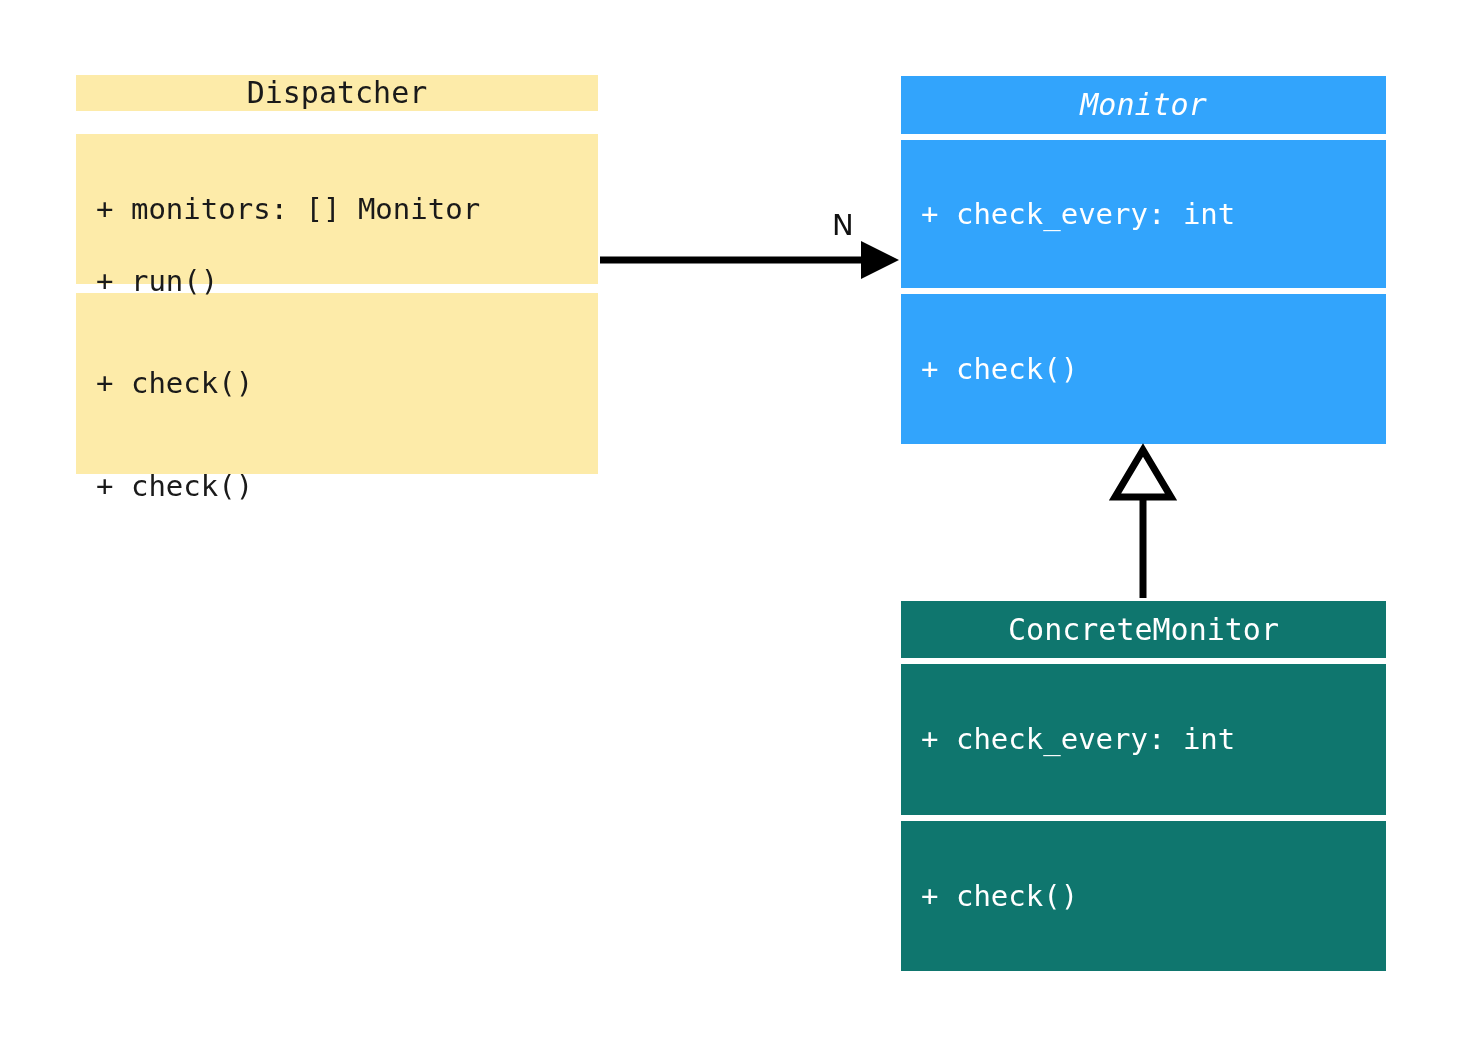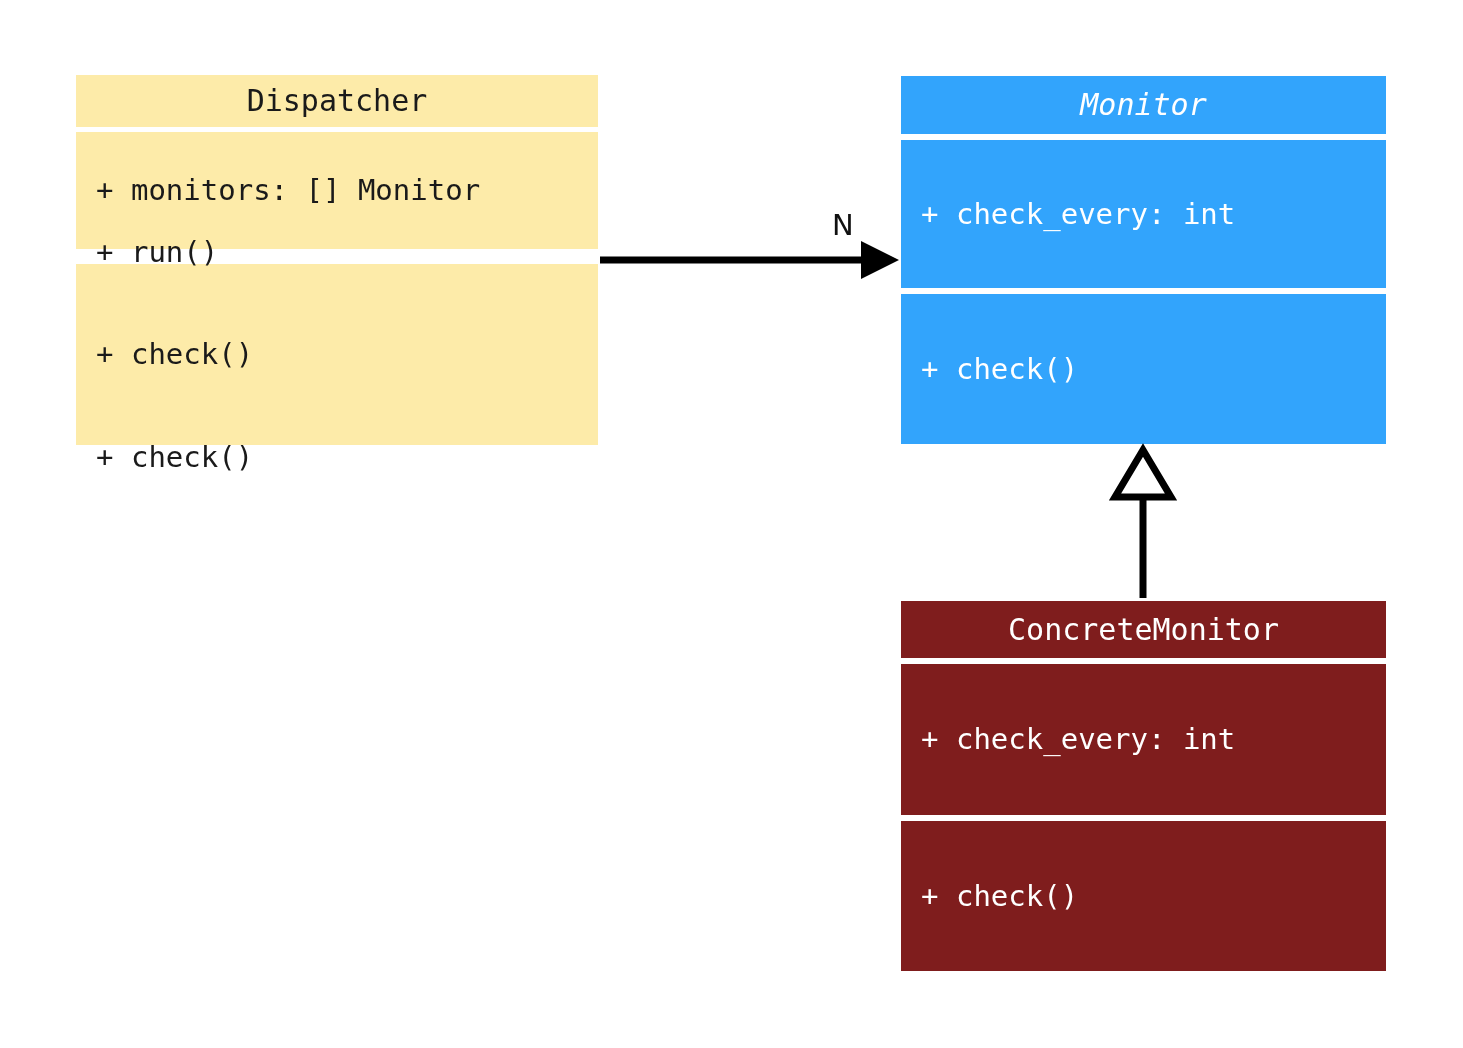--- a/index.html
+++ b/index.html
@@ -60,22 +60,22 @@
   
   #dispatcher-class {
     left: 76px;
     top: 75px;
     width: 522px;
     height: 370px;
     color: #1a1a1a;
   }
   #dispatcher-class .uml-compartment { background: #fdeba9; }
   #dispatcher-title-compartment { height: 58px; }
-  #dispatcher-attributes-compartment { height: 117px; margin-top: 5px; }
-  #dispatcher-methods-compartment   { height: 181px; margin-top: 15px; }
+  #dispatcher-attributes-compartment { height: 150px; margin-top: 23px; }
+  #dispatcher-methods-compartment   { height: 181px; margin-top: 9px; }
 
   
   #monitor-class {
     left: 901px;
     top: 76px;
     width: 485px;
     height: 368px;
     color: #ffffff;
   }
   #monitor-class .uml-compartment { background: #32a4fc; }
@@ -84,21 +84,21 @@
   #monitor-methods-compartment    { height: 150px; margin-top: 6px; }
 
   
   #concrete-monitor-class {
     left: 901px;
     top: 601px;
     width: 485px;
     height: 370px;
     color: #ffffff;
   }
-  #concrete-monitor-class .uml-compartment { background: #7f1d1d; }
+  #concrete-monitor-class .uml-compartment { background: #0f766e; }
   #concrete-monitor-title-compartment      { height: 57px; }
   #concrete-monitor-attributes-compartment { height: 151px; margin-top: 6px; }
   #concrete-monitor-methods-compartment    { height: 150px; margin-top: 6px; }
 
   
   .connector-svg {
     position: absolute;
     left: 0; top: 0;
     width: 1463px;
     height: 1048px;

